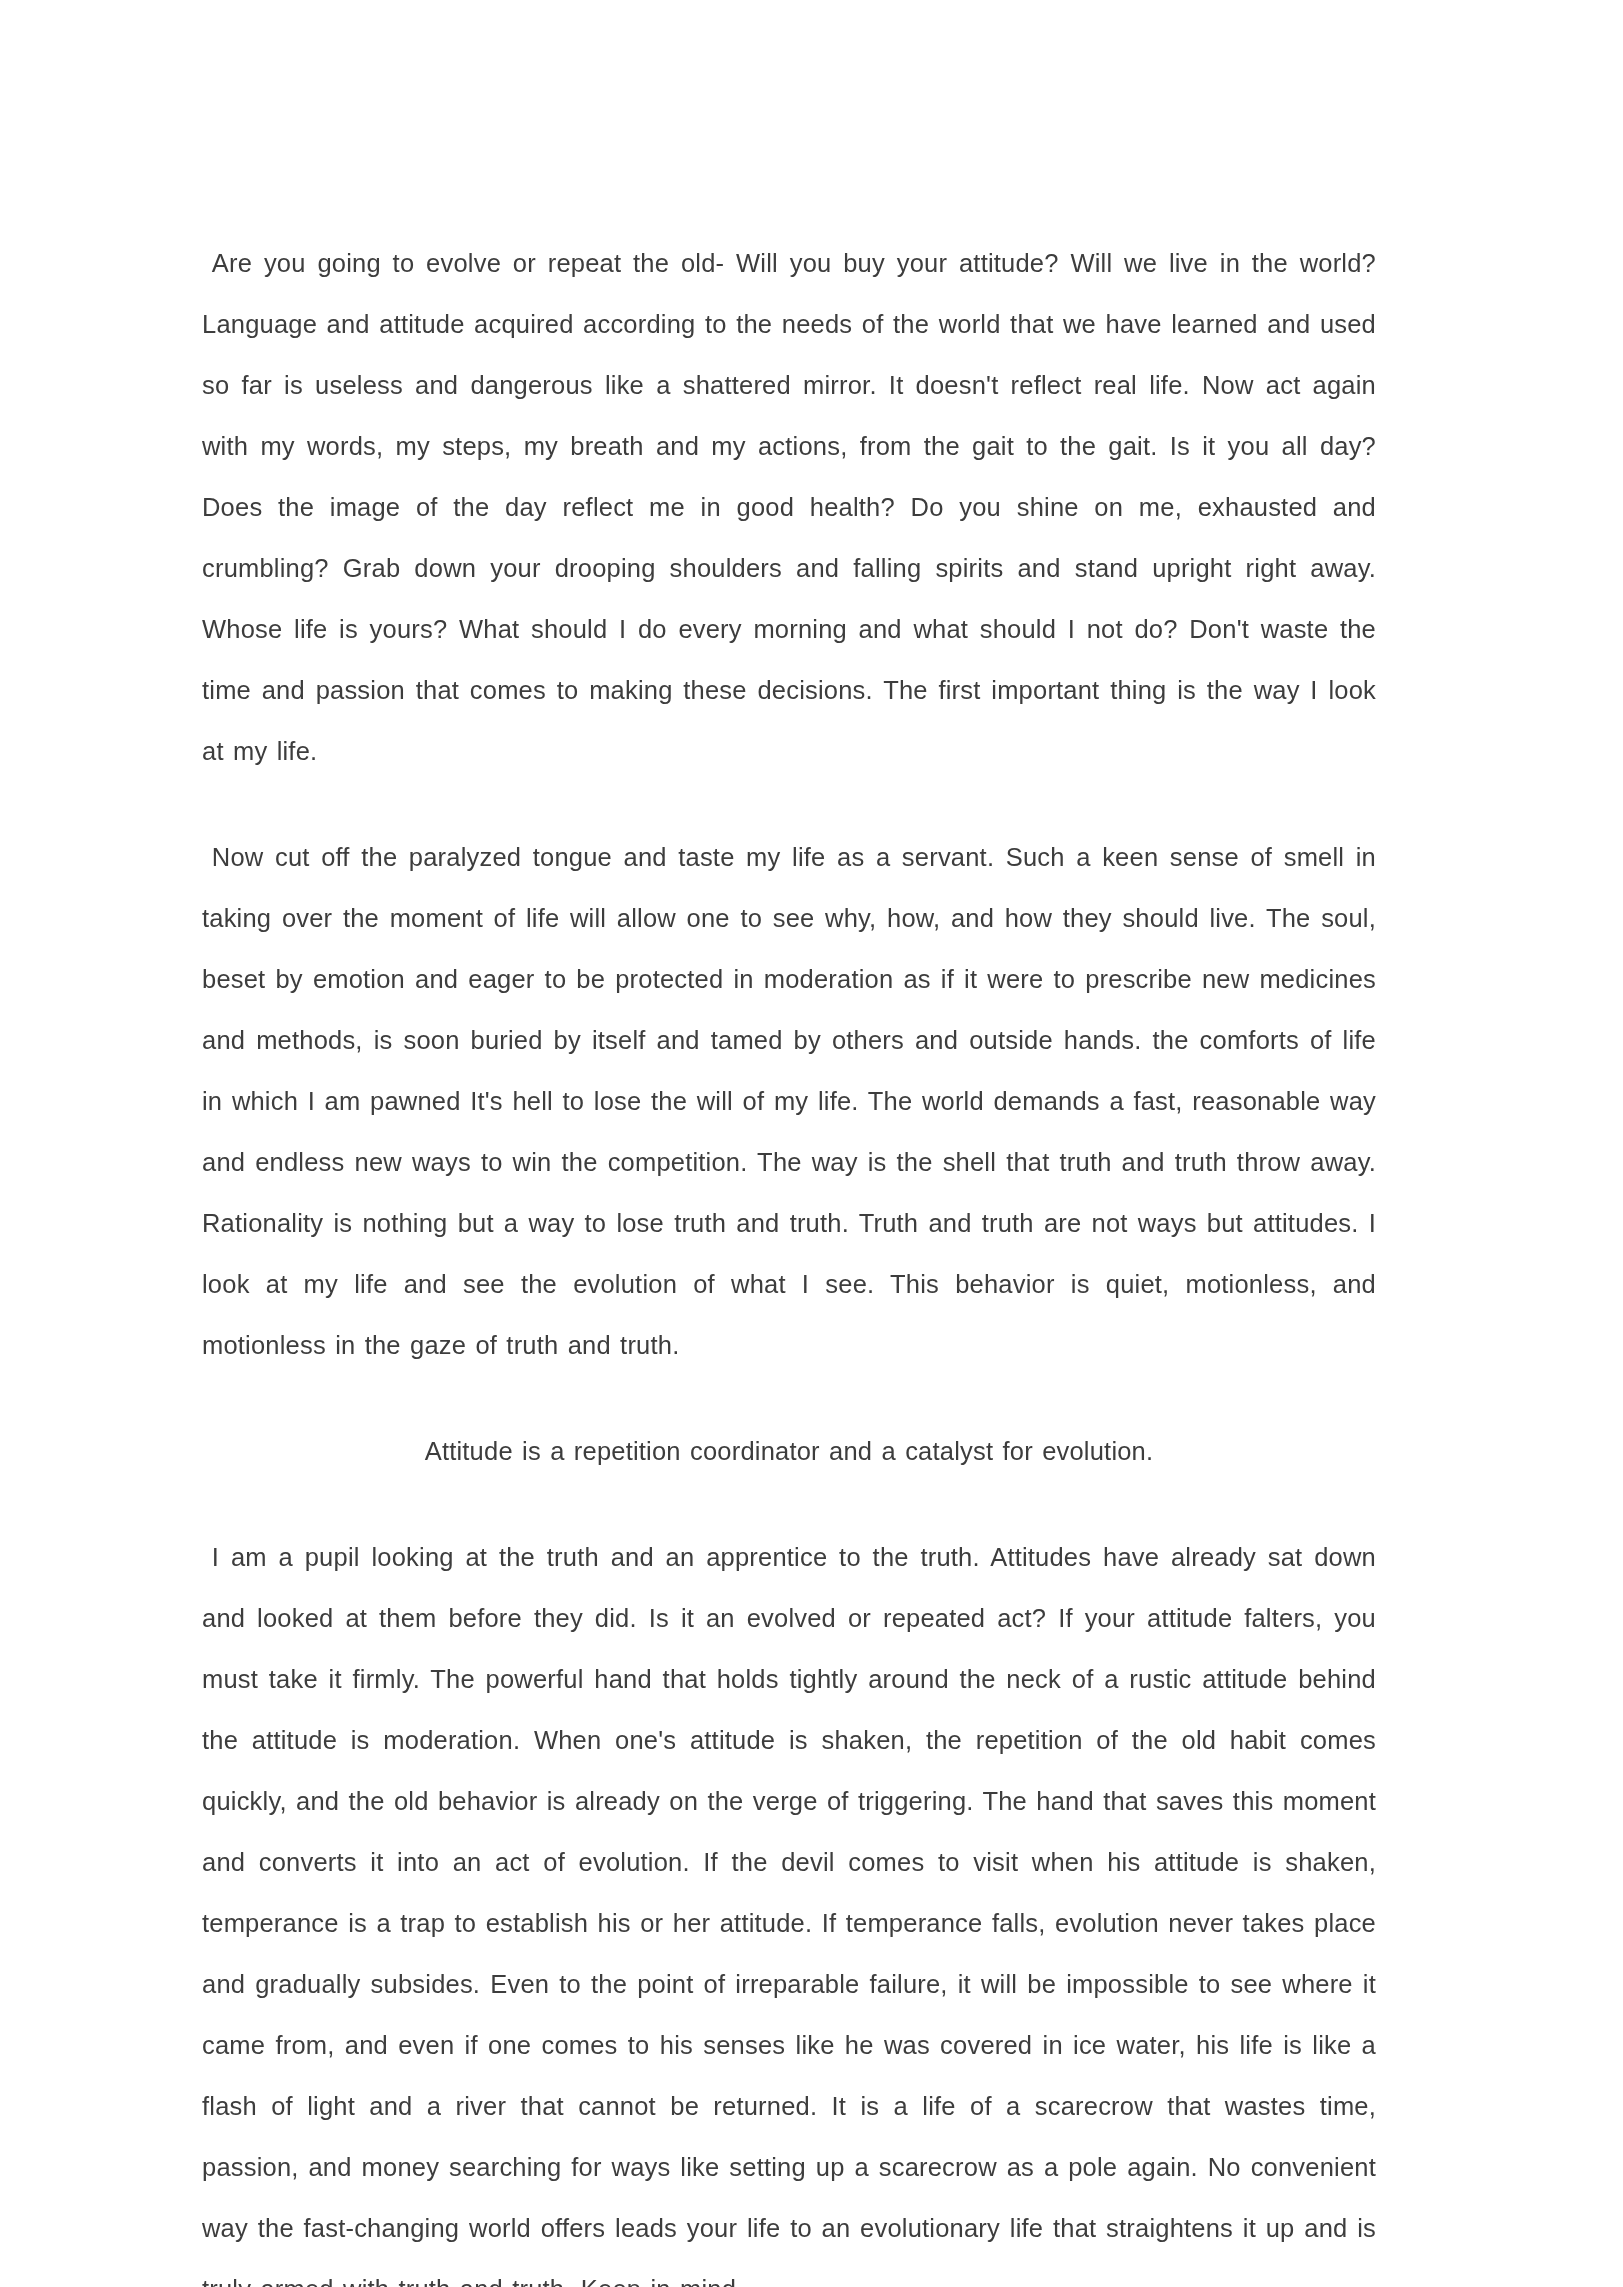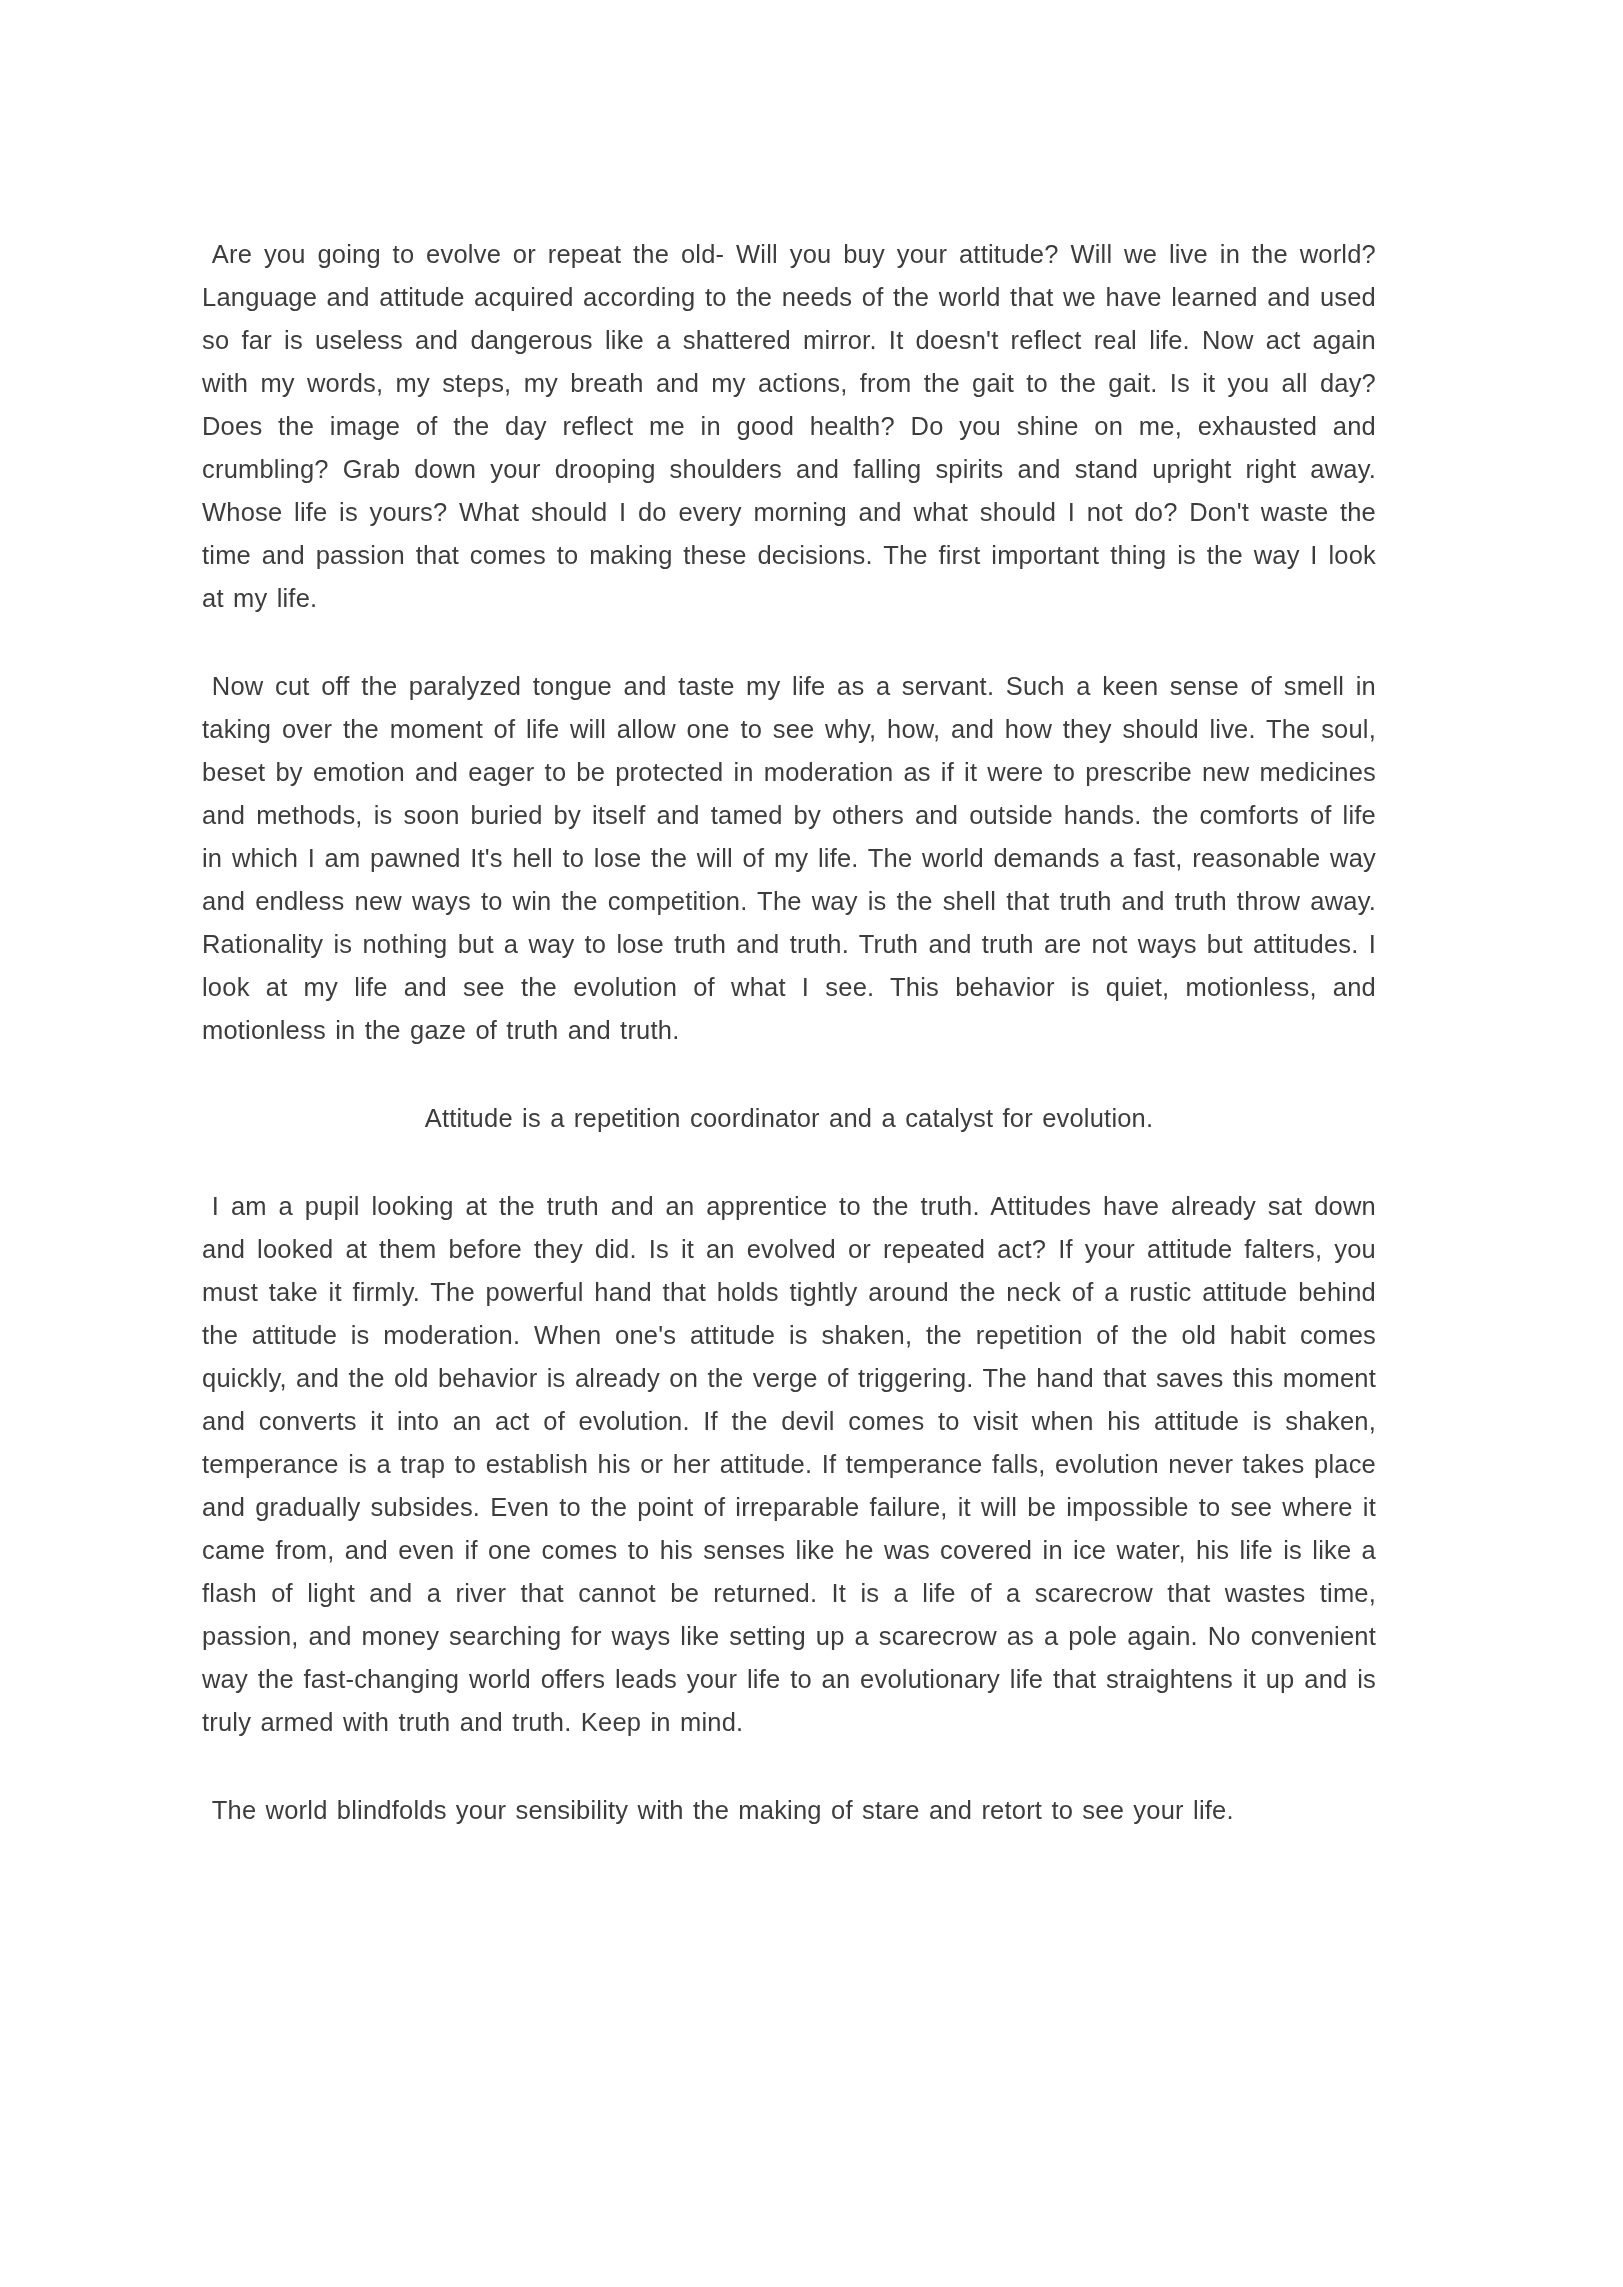--- a/index.html
+++ b/index.html
@@ -16,21 +16,21 @@
   .page {
     box-sizing: border-box;
     width: 1623px;
     height: 2288px;
     background: #ffffff;
     padding: 233px 247px 0 202px;
     color: #3d3d3d;
   }
   .para {
     font-size: 25.5px;
-    line-height: 43px;
+    line-height: 61px;
     margin: 0 0 45px 0;
     text-align: justify;
     text-justify: inter-word;
     word-spacing: 2px;
     letter-spacing: 0.2px;
     text-indent: 9.8px;
     color: #3d3d3d;
   }
   .para.centered {
     text-align: center;

